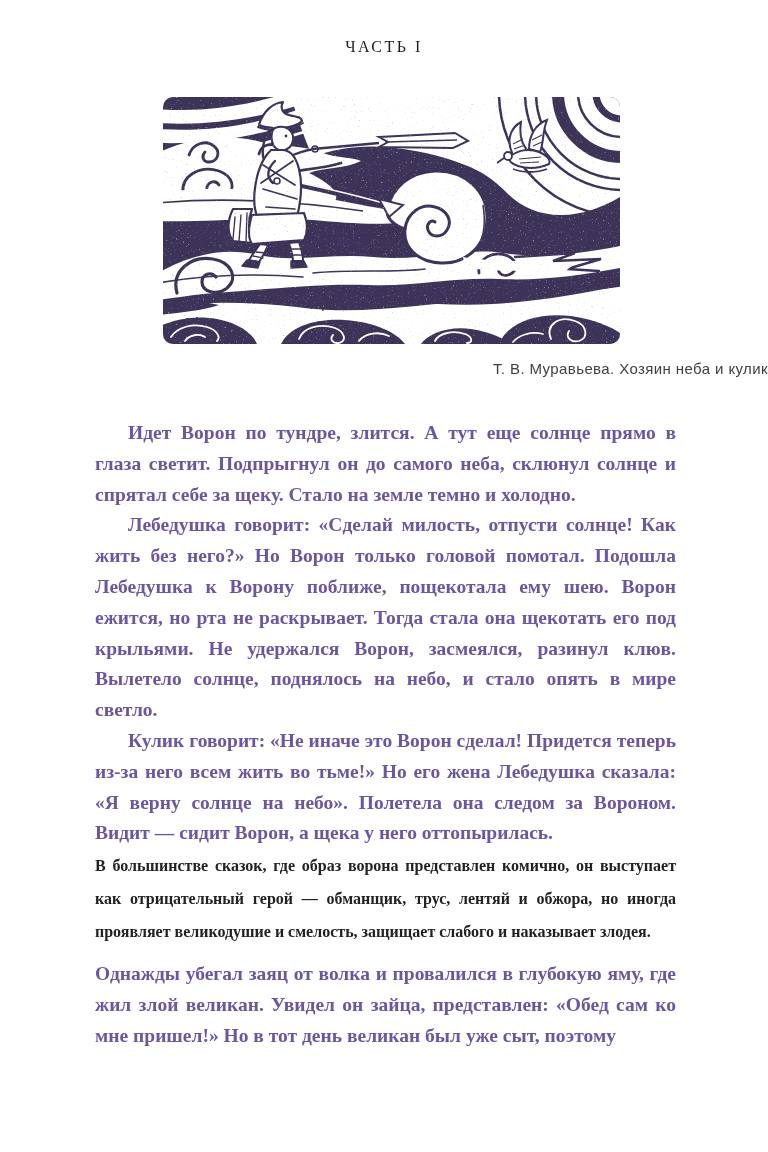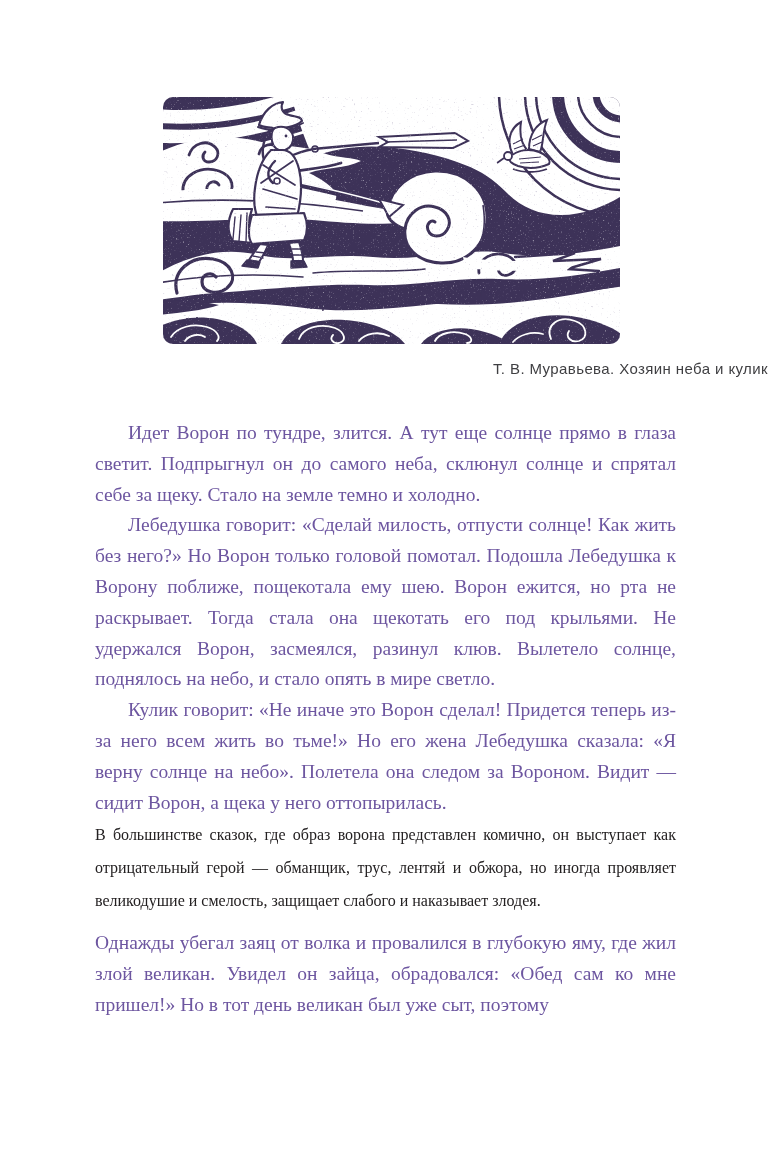--- a/index.html
+++ b/index.html
@@ -18,38 +18,39 @@
   }
   .illustration{
     position:absolute; left:163px; top:97px; width:457px; height:247px; margin:0;
   }
   .illustration svg{display:block; width:457px; height:247px;}
   .caption{
     position:absolute; top:360px; left:0; right:0; text-align:right;
     font-family:"Liberation Sans","DejaVu Sans",sans-serif;
     font-size:15px; letter-spacing:0.4px; color:var(--c-caption);
   }
-  .text-column{position:absolute; left:95px; top:418px; width:581px;}
+  .text-column{position:absolute; left:95px; top:418px; width:581px;font-weight:bold;}
   .text-column p{margin:0; text-align:justify;}
   .quote{
     margin-left:29px; color:var(--c-quote);
     font-size:19.5px; line-height:30.8px;
   }
   .quote.indent{text-indent:33px;}
   .commentary{
     margin-top:10px; color:var(--c-body);
     font-size:16px; line-height:33px;
   }
   .quote.tale2{margin-top:11px;}
 </style>
 </head>
 <body>
 
 <div class="page">
 
+  <div class="part-header">ЧАСТЬ I</div>
 
   <figure class="illustration">
     <svg viewBox="0 0 457 247" xmlns="http://www.w3.org/2000/svg">
       <defs>
         <clipPath id="cp">
             <rect width="457" height="247" rx="10"></rect>
           </clipPath>
         <filter id="gw" x="0" y="0" width="100%" height="100%">
           <feTurbulence type="fractalNoise" baseFrequency="0.6" numOctaves="2" seed="7"></feTurbulence>
           <feColorMatrix type="matrix" values="0 0 0 0 1  0 0 0 0 1  0 0 0 0 1  2.5 2.5 2.5 0 -4.4"></feColorMatrix>
@@ -181,16 +182,16 @@
     </svg>
   </figure>
 
   <div class="caption">Т. В. Муравьева. Хозяин неба и кулик</div>
 
   <div class="text-column">
     <p class="quote indent">Идет Ворон по тундре, злится. А тут еще солнце прямо в глаза светит. Подпрыгнул он до самого неба, склюнул солнце и спрятал себе за щеку. Стало на земле темно и холодно.</p>
     <p class="quote indent">Лебедушка говорит: «Сделай милость, отпусти солнце! Как жить без него?» Но Ворон только головой помотал. Подошла Лебедушка к Ворону поближе, пощекотала ему шею. Ворон ежится, но рта не раскрывает. Тогда стала она щекотать его под крыльями. Не удержался Ворон, засмеялся, разинул клюв. Вылетело солнце, поднялось на небо, и стало опять в мире светло.</p>
     <p class="quote indent">Кулик говорит: «Не иначе это Ворон сделал! Придется теперь из-за него всем жить во тьме!» Но его жена Лебедушка сказала: «Я верну солнце на небо». Полетела она следом за Вороном. Видит — сидит Ворон, а щека у него оттопырилась.</p>
     <p class="commentary">В большинстве сказок, где образ ворона представлен комично, он выступает как отрицательный герой — обманщик, трус, лентяй и обжора, но иногда проявляет великодушие и смелость, защищает слабого и наказывает злодея.</p>
-    <p class="quote tale2">Однажды убегал заяц от волка и провалился в глубокую яму, где жил злой великан. Увидел он зайца, обрадовался: «Обед сам ко мне пришел!» Но в тот день великан был уже сыт, поэтому</p>
+    <p class="quote tale2">Однажды убегал заяц от волка и провалился в глубокую яму, где жил злой великан. Увидел он зайца, представлен: «Обед сам ко мне пришел!» Но в тот день великан был уже сыт, поэтому</p>
   </div>
 
 </div>
 
 </body></html>

